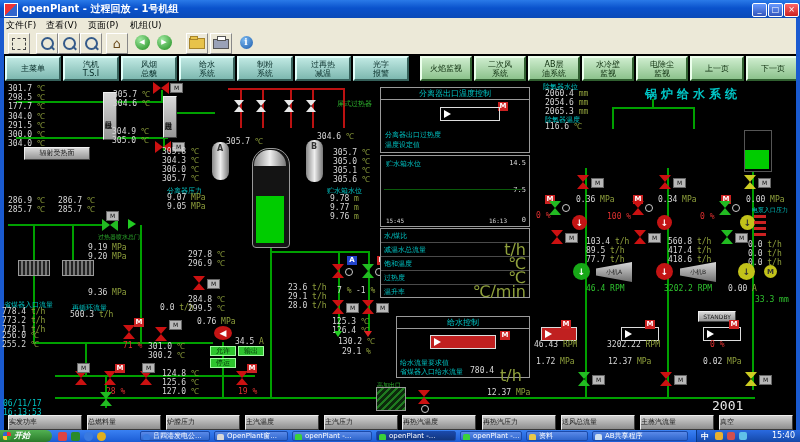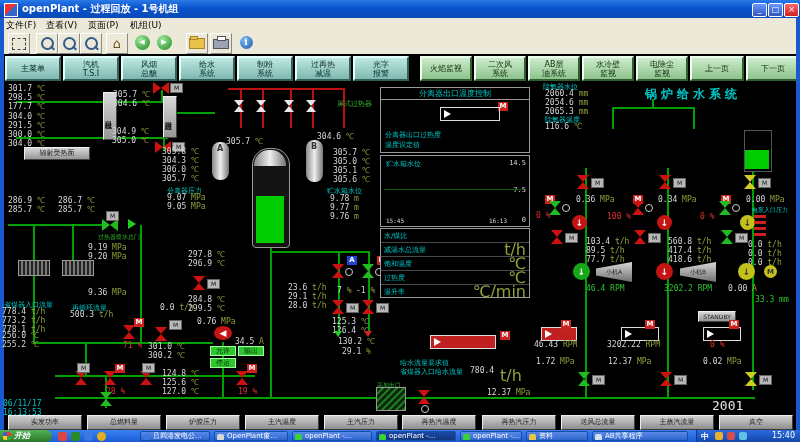--- a/index.html
+++ b/index.html
@@ -74,21 +74,21 @@
   .panel{border:1px solid #9a9a9a;background:#000;}
   .ptitle{color:#00c6c6;font-size:8px;text-align:center;border-bottom:1px solid #9a9a9a;line-height:11px;white-space:nowrap;}
   .trow{display:flex;justify-content:space-between;border-bottom:1px solid #4a4a4a;padding:1px 3px;height:11px;align-items:center;}
   .trow .cy{font-size:7px;} .trow .val{font-size:9px;}
   .gray3d{background:linear-gradient(#d8d8d8,#969696);border:1px solid;border-color:#f0f0f0 #444 #444 #f0f0f0;color:#1a1a1a;}
   .arrR{width:0;height:0;border-top:5px solid transparent;border-bottom:5px solid transparent;border-left:8px solid #2c2;}
   .arrDg{width:0;height:0;border-left:4px solid transparent;border-right:4px solid transparent;border-top:6px solid #2c2;}
   .arrDr{width:0;height:0;border-left:4px solid transparent;border-right:4px solid transparent;border-top:6px solid #d22;}
   .cap{background:linear-gradient(90deg,#888,#eee,#777);}
   
-  .sbar{top:415px;height:13px;width:72px;font-size:7px;color:#1a1a1a;text-align:center;line-height:13px;background:linear-gradient(#d0d0d0,#8e8e8e);border:1px solid;border-color:#eee #3a3a3a #3a3a3a #eee;white-space:nowrap;overflow:hidden;}
+  .sbar{top:415px;height:13px;width:72px;font-size:7px;color:#1a1a1a;text-align:left;line-height:13px;background:linear-gradient(#d0d0d0,#8e8e8e);border:1px solid;border-color:#eee #3a3a3a #3a3a3a #eee;white-space:nowrap;overflow:hidden;}
   
   #taskbar{left:0;top:430px;width:800px;height:12px;background:linear-gradient(#3a81f3,#1b5cd5);}
   #startbtn{left:0;top:430px;width:52px;height:12px;background:linear-gradient(#52b152,#2a7a2a);border-radius:0 6px 6px 0;color:#fff;font-size:8px;font-style:italic;font-weight:bold;line-height:12px;padding-left:14px;box-sizing:border-box;}
   #startbtn .flag{position:absolute;left:3px;top:2px;width:8px;height:8px;background:conic-gradient(#e33 0 25%,#3a3 0 50%,#fc3 0 75%,#36c 0);border-radius:2px;}
   .qlicon{top:432px;width:9px;height:9px;border-radius:2px;}
   .tkbtn{top:431px;height:10px;background:linear-gradient(#5a8ae8,#2f66cc);border:1px solid #1a4aaa;border-radius:2px;color:#fff;font-size:7px;line-height:9px;padding:0 2px 0 12px;box-sizing:border-box;white-space:nowrap;overflow:hidden;}
   .tkbtn.pressed{background:linear-gradient(#1a48a8,#12367e);}
   .tkbtn .bico{position:absolute;left:2px;top:2px;width:7px;height:7px;border-radius:2px;}
   #tray{left:696px;top:430px;width:104px;height:12px;background:linear-gradient(#2a6ae0,#1448a8);border-left:1px solid #0a3a8a;color:#fff;font-size:8px;}
 </style>
@@ -420,20 +420,23 @@
     <div class="trow">
         <span class="cy">过热度</span>
         <span><span class="val" style="display:inline">0.1</span> <span class="stk" style="display:inline"><span class="u">℃</span></span></span>
       </div>
     <div class="trow" style="border-bottom:none">
         <span class="cy">温升率</span>
         <span><span class="val" style="display:inline">0.7</span> <span class="stk" style="display:inline"><span class="u">℃/min</span></span></span>
       </div>
   </div>
 
+  <div class="abs panel" style="left:396px;top:316px;width:132px;height:60px">
+    <div class="ptitle">给水控制</div>
+  </div>
   <div class="abs mb" style="left:500px;top:331px">M</div>
   <div class="abs ind redf" style="left:430px;top:335px;width:64px"></div>
   <div class="abs val" style="left:442px;top:349px">92.74</div>
   <div class="abs cy" style="left:400px;top:358px">给水流量要求值</div>
   <div class="abs val" style="left:480px;top:357px">625.1</div>
   <div class="abs cy" style="left:400px;top:367px">省煤器入口给水流量</div>
   <div class="abs val" style="left:470px;top:366px"><span class="v">780.4</span></div>
   <div class="abs stk" style="left:500px;top:366px"><span class="u">t/h</span></div>
 
   <div class="abs gl" style="left:377px;top:381px">高加出口</div>

